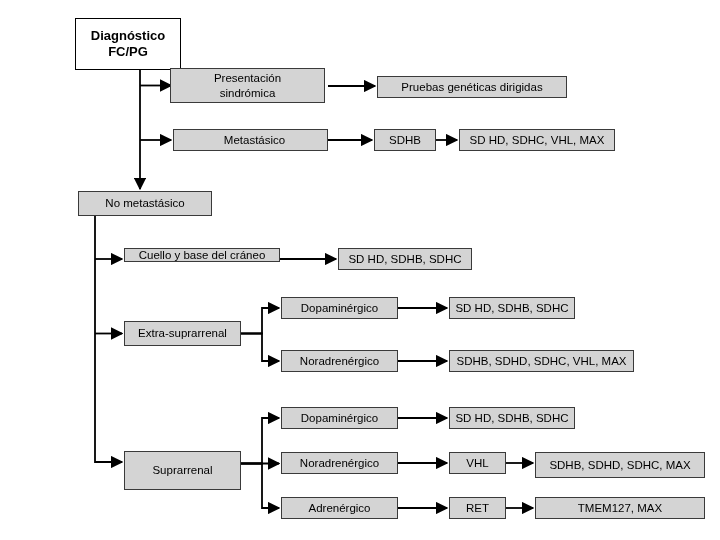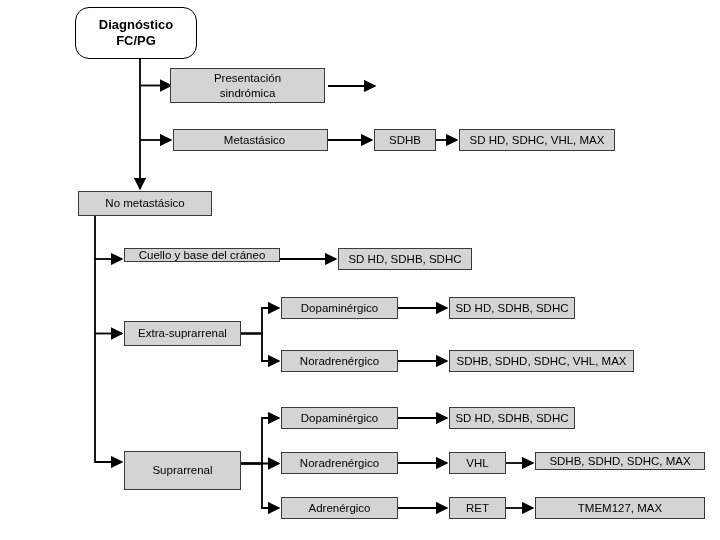--- a/index.html
+++ b/index.html
@@ -75,34 +75,35 @@
       <path d="M 241 463.5 L 279 463.5"></path>
       <path d="M 241 463.5 L 262 463.5 L 262 508 L 279 508"></path>
       <path d="M 398 418 L 447 418"></path>
       <path d="M 398 463 L 447 463"></path>
       <path d="M 506 463 L 533 463"></path>
       <path d="M 398 508 L 447 508"></path>
       <path d="M 506 508 L 533 508"></path>
     </g>
   </svg>
 
-  <div class="node root" id="n-root" style="left: 75px; top: 7px; width: 122px; height: 52px; border-radius: 14px;">
+  <div class="node root" id="n-root" style="left: 75px; top: 18px; width: 106px; height: 52px;">
     <div>
       <span class="lbl">Diagnóstico</span>
       <span class="lbl">FC/PG</span>
     </div>
   </div>
 
   <div class="node" id="n-sindromica" style="left: 170px; top: 68px; width: 155px; height: 35px;">
     <div>
       <span class="lbl">Presentación</span>
       <span class="lbl">sindrómica</span>
     </div>
   </div>
 
+  <div class="node" id="n-pruebas" style="left: 377px; top: 76px; width: 190px; height: 22px;">Pruebas genéticas dirigidas</div>
 
   <div class="node" id="n-metastasico" style="left: 173px; top: 129px; width: 155px; height: 22px; padding-left: 12px;">Metastásico</div>
 
   <div class="node" id="n-sdhb" style="left: 374px; top: 129px; width: 62px; height: 22px;">SDHB</div>
 
   <div class="node" id="n-sdhb-genes" style="left: 459px; top: 129px; width: 156px; height: 22px;">SD HD, SDHC, VHL, MAX</div>
 
   <div class="node" id="n-no-metastasico" style="left: 78px; top: 191px; width: 134px; height: 25px;">No metastásico</div>
 
   <div class="node" id="n-cuello" style="left: 124px; top: 248px; width: 156px; height: 14px;">Cuello y base del cráneo</div>
@@ -122,21 +123,21 @@
   <div class="node" id="n-supra" style="left: 124px; top: 451px; width: 117px; height: 39px;">Suprarrenal</div>
 
   <div class="node" id="n-supra-dopa" style="left: 281px; top: 407px; width: 117px; height: 22px;">Dopaminérgico</div>
 
   <div class="node" id="n-supra-dopa-g" style="left: 449px; top: 407px; width: 126px; height: 22px;">SD HD, SDHB, SDHC</div>
 
   <div class="node" id="n-supra-nora" style="left: 281px; top: 452px; width: 117px; height: 22px;">Noradrenérgico</div>
 
   <div class="node" id="n-vhl" style="left: 449px; top: 452px; width: 57px; height: 22px;">VHL</div>
 
-  <div class="node" id="n-vhl-genes" style="left: 535px; top: 452px; width: 170px; height: 18px;">SDHB, SDHD, SDHC, MAX</div>
+  <div class="node" id="n-vhl-genes" style="left: 535px; top: 452px; width: 170px; height: 26px;">SDHB, SDHD, SDHC, MAX</div>
 
   <div class="node" id="n-supra-adre" style="left: 281px; top: 497px; width: 117px; height: 22px;">Adrenérgico</div>
 
   <div class="node" id="n-ret" style="left: 449px; top: 497px; width: 57px; height: 22px;">RET</div>
 
   <div class="node" id="n-ret-genes" style="left: 535px; top: 497px; width: 170px; height: 22px;">TMEM127, MAX</div>
 
 </div>
 
 </body></html>

